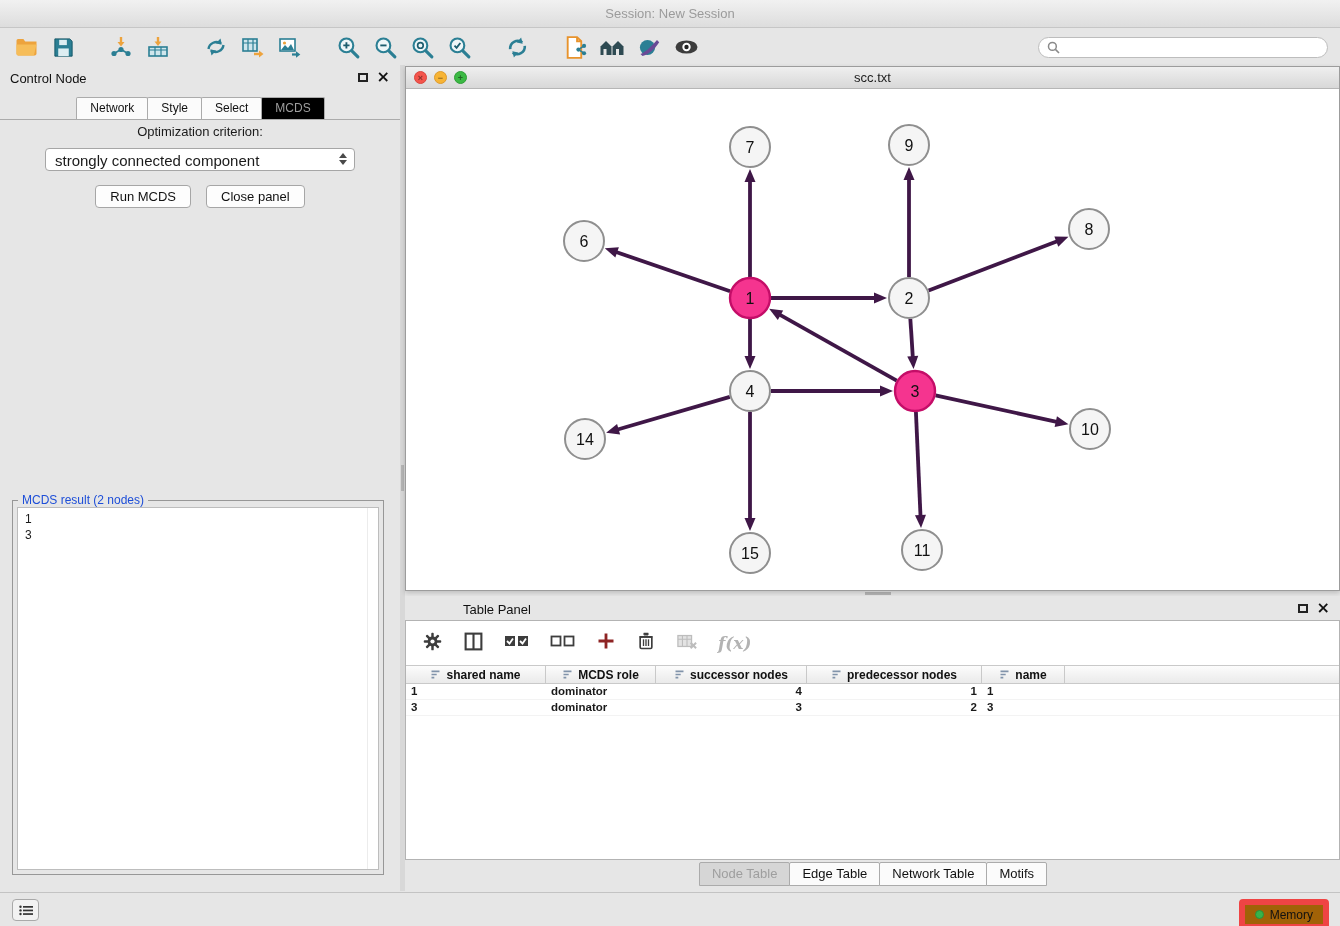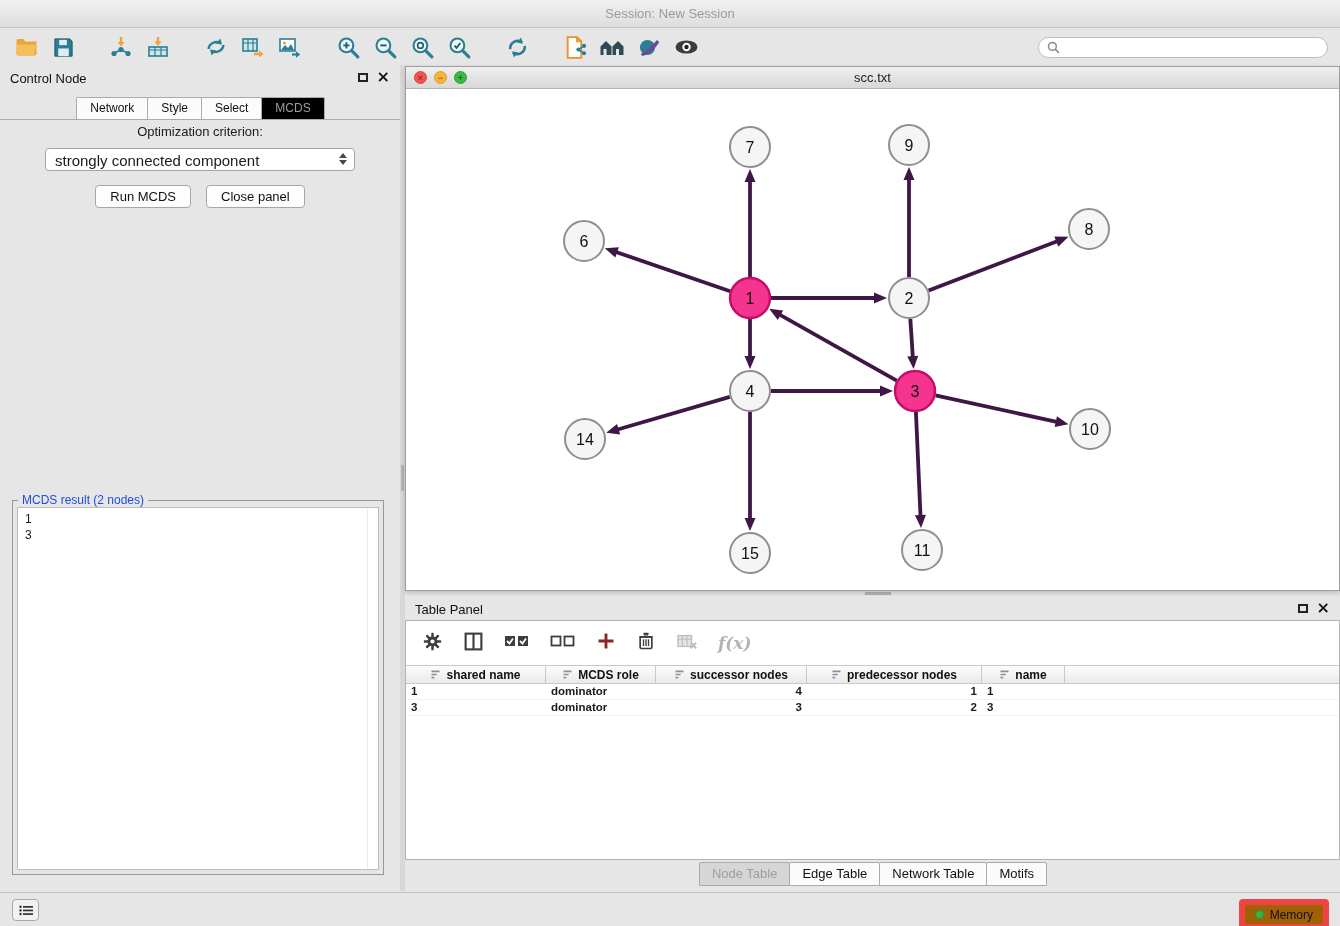--- a/index.html
+++ b/index.html
@@ -64,21 +64,21 @@
   .nw-titlebar { position: relative; height: 22px; background: linear-gradient(#efefef, #d8d8d8); border-bottom: 1px solid #b6b6b6; text-align: center; }
   .nw-title { font-size: 13px; line-height: 22px; color: #1c1c1c; }
   .lights { position: absolute; left: 8px; top: 4px; display: flex; gap: 7px; }
   .light { width: 13px; height: 13px; border-radius: 50%; font-size: 9px; line-height: 12px; text-align: center; color: rgba(0,0,0,0.45); font-weight: bold; }
   .light.red { background: #f4554c; border: 1px solid #d8453e; }
   .light.yellow { background: #f7b435; border: 1px solid #dd9b2e; }
   .light.green { background: #3cb944; border: 1px solid #2f9e37; }
   .net-canvas { position: absolute; left: 0; top: 22px; width: 933px; height: 501px; }
 
   
-  .table-panel { position: absolute; left: 405px; top: 596px; width: 935px; height: 294px; background: #e6e6e6; }
+  .table-panel { position: absolute; left: 405px; top: 596px; width: 935px; height: 294px; background: #e6e6e6; padding-left: 48px; }
   .tp-body { position: absolute; left: 0; right: 0; top: 24px; bottom: 30px; background: #ffffff; border: 1px solid #b3b3b3; font-weight: bold; }
   .tp-toolbar { height: 44px; display: flex; align-items: center; gap: 20px; padding: 0 16px; }
   .fx { font-family: "DejaVu Serif", serif; font-style: italic; font-size: 17px; color: #b3b3b3; }
   .tbl-header { display: flex; height: 19px; background: linear-gradient(#fcfcfc, #eaeaea);
     border-top: 1px solid #c9c9c9; border-bottom: 1px solid #c9c9c9; }
   .th { display: flex; align-items: center; justify-content: center; gap: 5px; font-size: 12px;
     border-right: 1px solid #c9c9c9; color: #111; overflow: hidden; white-space: nowrap; }
   .tbl-row { display: flex; height: 16px; font-size: 11.5px; border-bottom: 1px solid #f3f3f3; }
   .td { padding: 1px 5px; overflow: hidden; white-space: nowrap; }
   .tp-tabs { position: absolute; left: 0; right: 0; bottom: 0; height: 30px;

